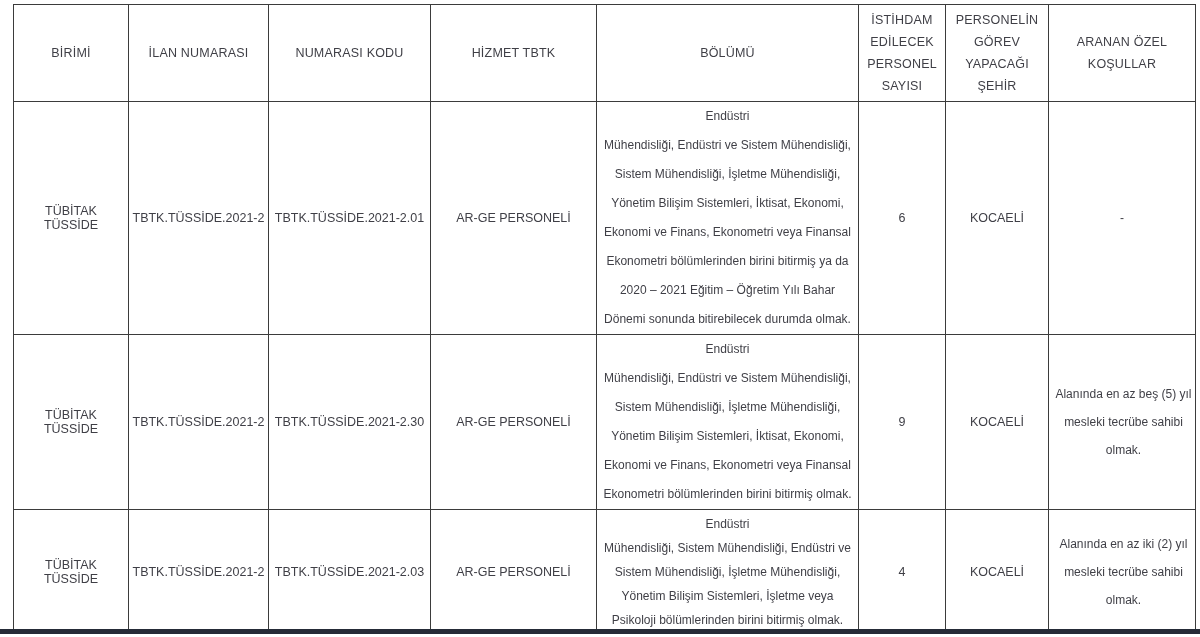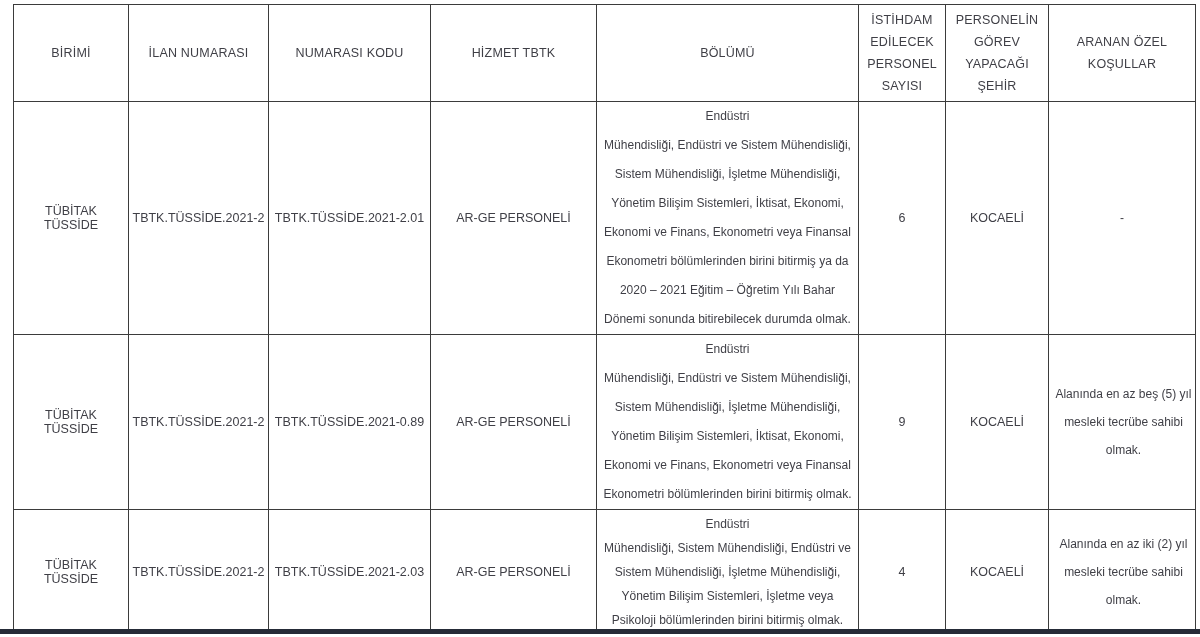--- a/index.html
+++ b/index.html
@@ -101,21 +101,21 @@
 Ekonometri bölümlerinden birini bitirmiş ya da
 2020 – 2021 Eğitim – Öğretim Yılı Bahar
 Dönemi sonunda bitirebilecek durumda olmak.</td>
         <td>6</td>
         <td>KOCAELİ</td>
         <td class="kosul">-</td>
       </tr>
       <tr class="r2">
         <td>TÜBİTAK TÜSSİDE</td>
         <td>TBTK.TÜSSİDE.2021-2</td>
-        <td>TBTK.TÜSSİDE.2021-0.89</td>
+        <td>TBTK.TÜSSİDE.2021-2.30</td>
         <td>AR-GE PERSONELİ</td>
         <td class="bolumu">Endüstri
 Mühendisliği, Endüstri ve Sistem Mühendisliği,
 Sistem Mühendisliği, İşletme Mühendisliği,
 Yönetim Bilişim Sistemleri, İktisat, Ekonomi,
 Ekonomi ve Finans, Ekonometri veya Finansal
 Ekonometri bölümlerinden birini bitirmiş olmak.</td>
         <td>9</td>
         <td>KOCAELİ</td>
         <td class="kosul left">Alanında en az beş (5) yıl

